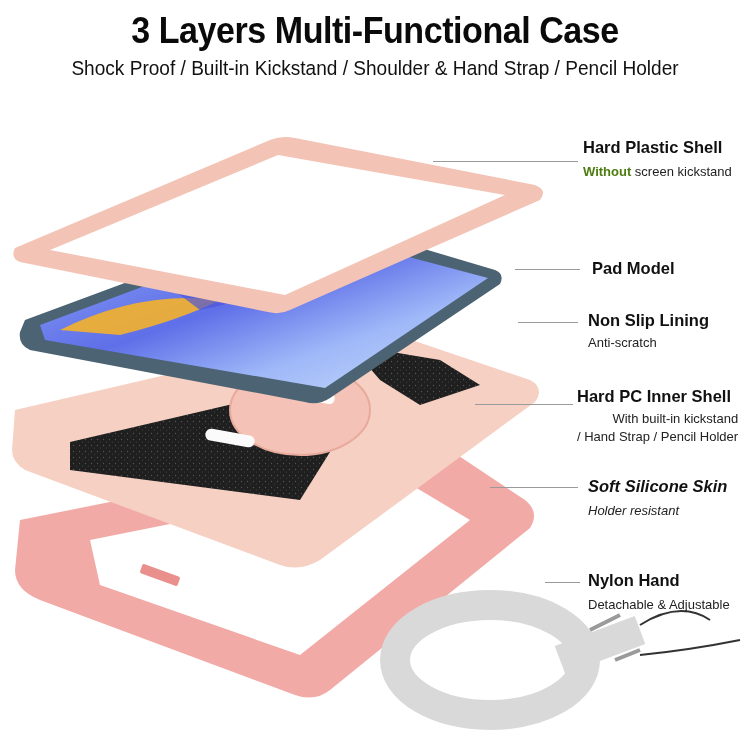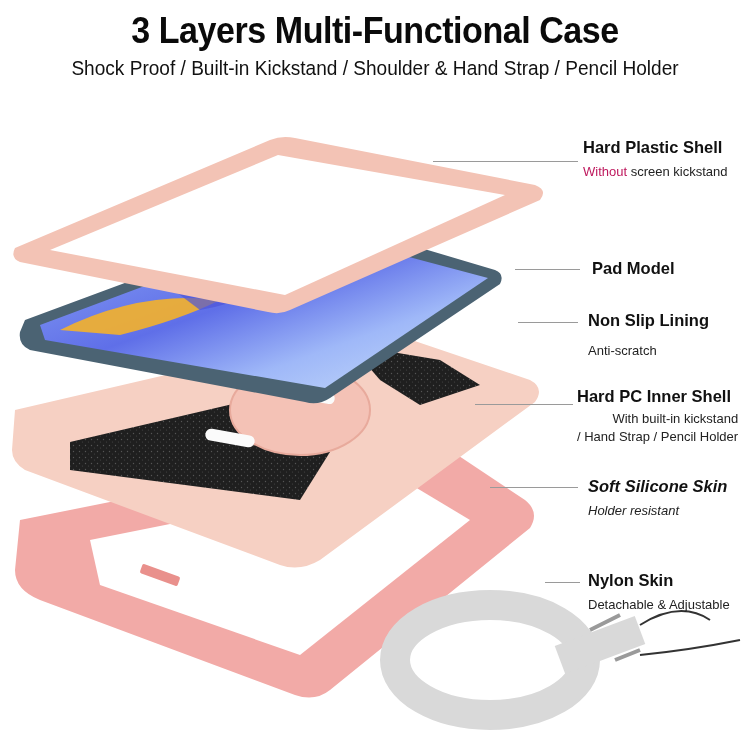--- a/index.html
+++ b/index.html
@@ -14,21 +14,21 @@
     .subtitle {
       position: absolute; left: 0; top: 56px; width: 750px; text-align: center;
       font-size: 20.5px; color: #111; transform: scaleX(0.93);
     }
 
     .art { position: absolute; left: 0; top: 0; width: 750px; height: 750px; }
 
     .callout { position: absolute; }
     .callout .head { font-weight: 700; font-size: 16.5px; color: #111; white-space: nowrap; }
     .callout .sub { font-size: 13px; color: #222; margin-top: 6px; line-height: 18px; white-space: nowrap; }
-    .callout .sub .red { color: #be185d; font-weight: 400; }
+    .callout .sub .red { color: #4d7c0f; font-weight: 700; }
 
     .leader { position: absolute; height: 1px; background: #9a9a9a; }
   </style>
 </head>
 <body>
 
 <h1 class="title">3 Layers Multi-Functional Case</h1>
 <div class="subtitle">Shock Proof / Built-in Kickstand / Shoulder &amp; Hand Strap / Pencil Holder</div>
 
 <svg class="art" viewBox="0 0 750 750" xmlns="http://www.w3.org/2000/svg">
@@ -94,30 +94,30 @@
   <div class="head">Hard Plastic Shell</div>
   <div class="sub"><span class="red">Without</span><span> screen kickstand</span></div>
 </div>
 
 <div class="callout" style="left:592px; top:259px;">
   <div class="head">Pad Model</div>
 </div>
 
 <div class="callout" style="left:588px; top:311px;">
   <div class="head">Non Slip Lining</div>
-  <div class="sub" style="margin-top:12px;">Anti-scratch</div>
+  <div class="sub" style="margin-top:4px;">Anti-scratch</div>
 </div>
 
 <div class="callout" style="left:577px; top:387px;">
   <div class="head">Hard PC Inner Shell</div>
   <div class="sub" style="margin-top:4px;text-align:right;">With built-in kickstand</div>
   <div class="sub" style="margin-top:0;">/ Hand Strap / Pencil Holder</div>
 </div>
 
 <div class="callout" style="left:588px; top:477px;font-style:italic;">
   <div class="head">Soft Silicone Skin</div>
   <div class="sub">Holder resistant</div>
 </div>
 
 <div class="callout" style="left:588px; top:571px;">
-  <div class="head">Nylon Skin</div>
+  <div class="head">Nylon Hand</div>
   <div class="sub">Detachable &amp; Adjustable</div>
 </div>
 
 </body></html>

